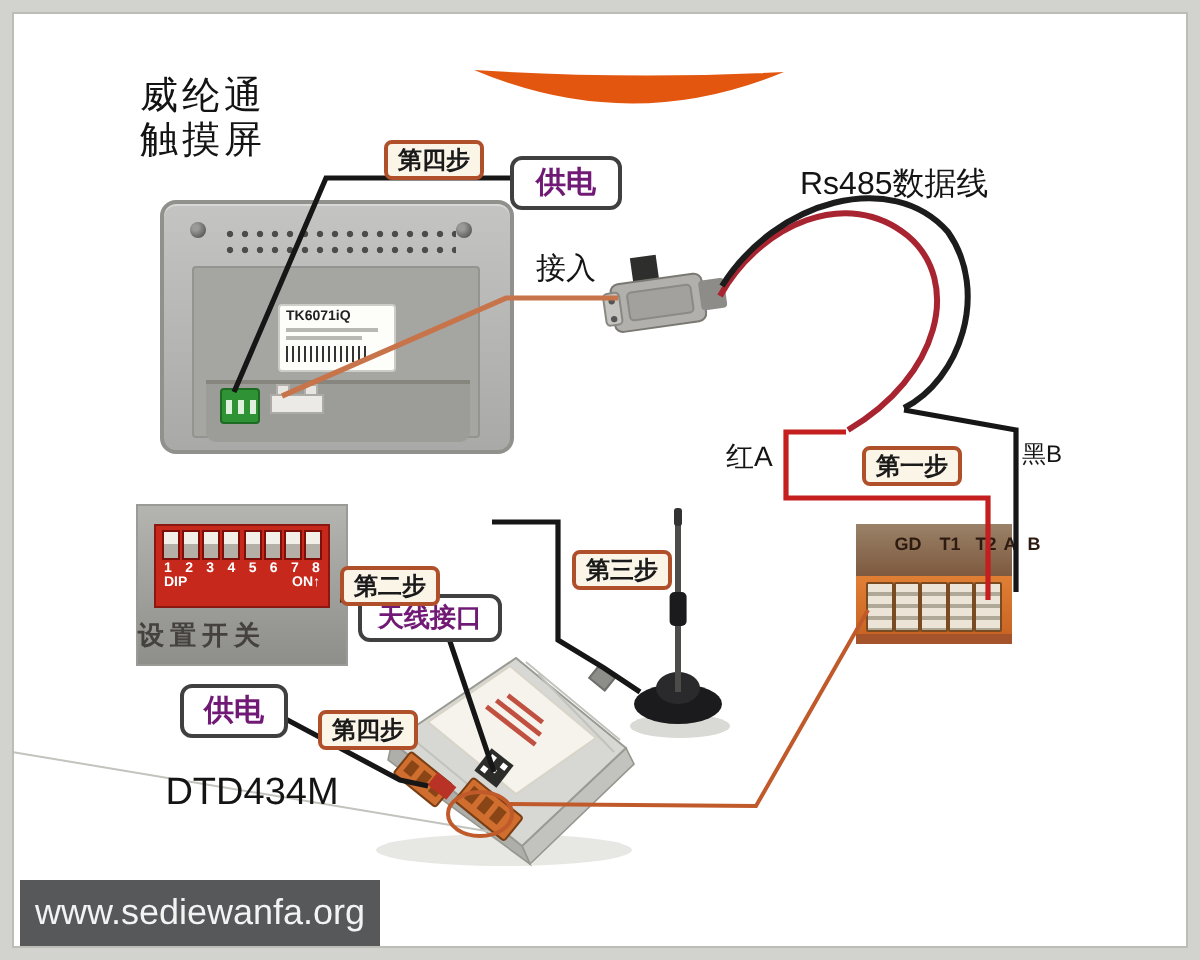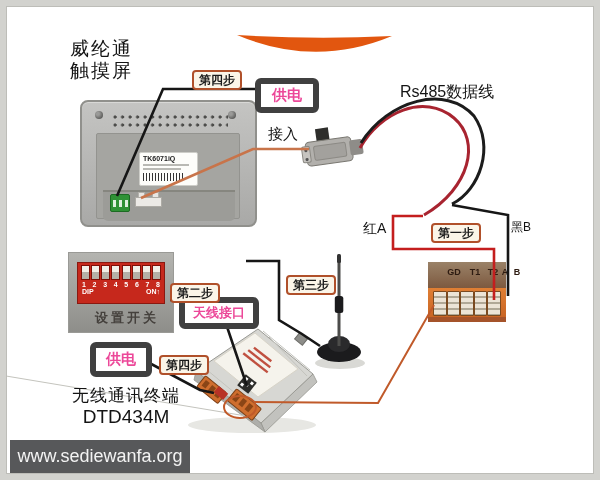--- a/index.html
+++ b/index.html
@@ -23,22 +23,22 @@
   #dev-name{left:50px;top:386px;width:152px;text-align:center;line-height:1.15;}
   #dev-name .l1{font-size:17px;letter-spacing:1px;}
   #dev-name .l2{font-size:19px;}
   .step{z-index:6;border:2px solid #b0502a;background:#fbf5e8;border-radius:4px;
         font-size:12px;font-weight:bold;color:#1a1a1a;padding:1px 5px;line-height:1.2;}
   #step4-top{left:192px;top:70px;}
   #step1{left:431px;top:223px;}
   #step2{left:170px;top:283px;}
   #step3{left:286px;top:275px;}
   #step4-bot{left:159px;top:355px;}
-  .blk-label{z-index:6;border:6px solid #404040;background:#ffffff;border-radius:6px;
-        font-weight:bold;color:#ec4899;display:flex;align-items:center;justify-content:center;}
+  .blk-label{z-index:6;border:2px solid #404040;background:#ffffff;border-radius:6px;
+        font-weight:bold;color:#701a75;display:flex;align-items:center;justify-content:center;}
   #pw-top{left:255px;top:78px;width:52px;height:23px;font-size:15px;}
   #ant-port{left:179px;top:250px;width:68px;height:20px;font-size:13px;margin-top:47px;}
   #pw-bot{left:90px;top:342px;width:50px;height:23px;font-size:15px;}
   
   #touchscreen{left:80px;top:100px;width:173px;height:123px;z-index:1;
      background:linear-gradient(180deg,#c4c4c2,#a9a9a7);border:2px solid #90908c;border-radius:8px;
      box-shadow:inset 0 1px 0 #d8d8d6;}
   #ts-inner{left:14px;top:31px;width:142px;height:84px;background:#a5a5a1;
      border:1px solid #93938f;border-radius:2px;}
   #ts-vents{left:30px;top:12px;width:116px;height:17px;
@@ -64,22 +64,22 @@
      background:linear-gradient(180deg,#b4b4b0,#8e8e8a);border:1px solid #9a9a96;}
   #dipred{left:8px;top:9px;width:88px;height:42px;background:#c6281c;border:1px solid #8a1810;
      box-sizing:border-box;padding:2px 3px 1px;}
   #dipsw{display:flex;justify-content:space-between;}
   #dipsw i{display:block;width:7px;height:13px;border:1px solid #7e0f08;
      background:linear-gradient(180deg,#f2efe8 0 45%,#b4b0a8 45%);}
   #dipnums{display:flex;justify-content:space-between;color:#fff;font-size:7px;
      font-weight:bold;padding:1px 1px 0;}
   #diptext{display:flex;justify-content:space-between;color:#fff;font-size:7px;
      font-weight:bold;padding:0 1px;}
-  #dipcap{left:0;right:0;top:56px;text-align:center;font-size:13px;font-weight:bold;
-     color:#45413d;letter-spacing:3px;padding-left:12px;}
+  #dipcap{left:0;right:0;top:56px;font-size:13px;font-weight:bold;
+     color:#45413d;letter-spacing:3px;}
   
   #tblock{left:428px;top:262px;width:78px;height:60px;z-index:1;
      box-shadow:inset -5px 0 7px rgba(70,35,10,.45);}
   #tb-top{position:relative;height:26px;background:linear-gradient(180deg,#9a8268,#7d593f);}
   #tb-top span{position:absolute;top:5px;font-size:9px;font-weight:bold;color:#2d1b11;
      transform:translateX(-50%);}
   #tb-front{height:29px;background:linear-gradient(180deg,#e07f34,#c96524);
      display:flex;justify-content:space-between;padding:3px 5px 0;box-sizing:border-box;}
   #tb-front i{display:block;width:13px;height:23px;border:1px solid #7a4a20;border-radius:1px;
      background:repeating-linear-gradient(180deg,#ece4d6 0 4px,#b0a896 4px 6px);}
@@ -250,20 +250,19 @@
   <div id="step1" class="abs step">第一步</div>
   <div id="lbl-blackB" class="abs txt">黑B</div>
 
   <div id="ant-port" class="abs blk-label">天线接口</div>
   <div id="step3" class="abs step">第三步</div>
   <div id="step2" class="abs step">第二步</div>
   <div id="pw-bot" class="abs blk-label">供电</div>
   <div id="step4-bot" class="abs step">第四步</div>
 
   <div id="dev-name" class="abs txt">
-    <div class="l1">无线通讯终端</div>
     <div class="l2">DTD434M</div>
   </div>
 
   <div id="wm-site" class="abs wm">www.sediewanfa.org</div>
 
   <div id="frame"></div>
 </div>
 
 </body></html>

